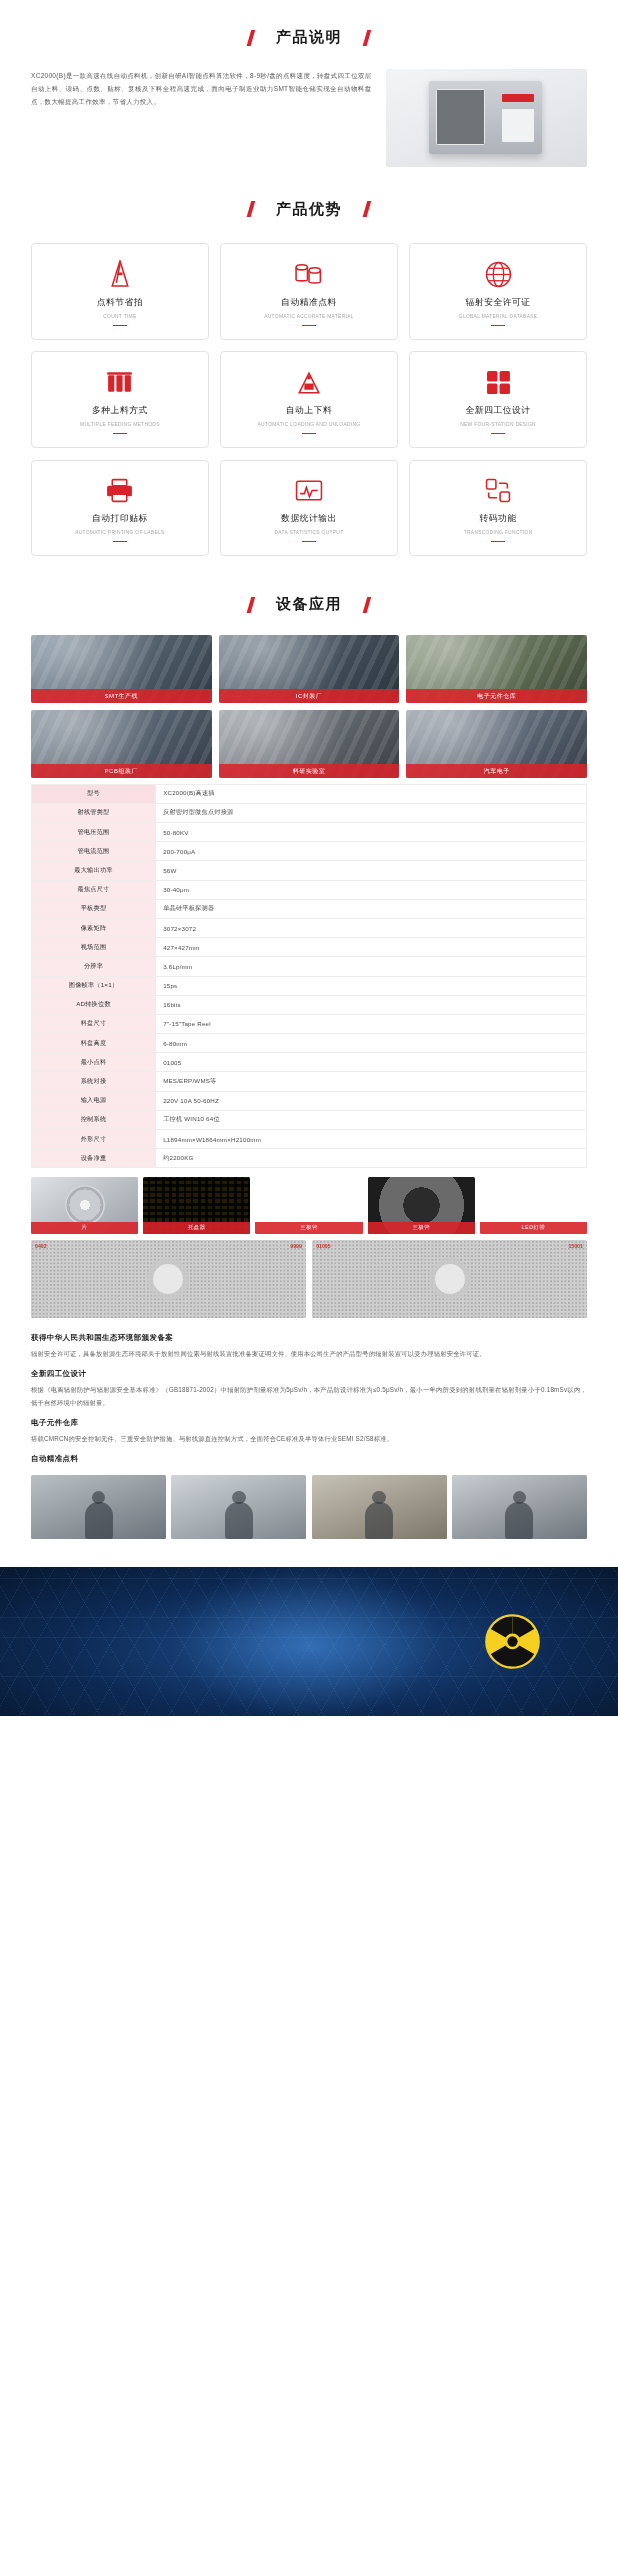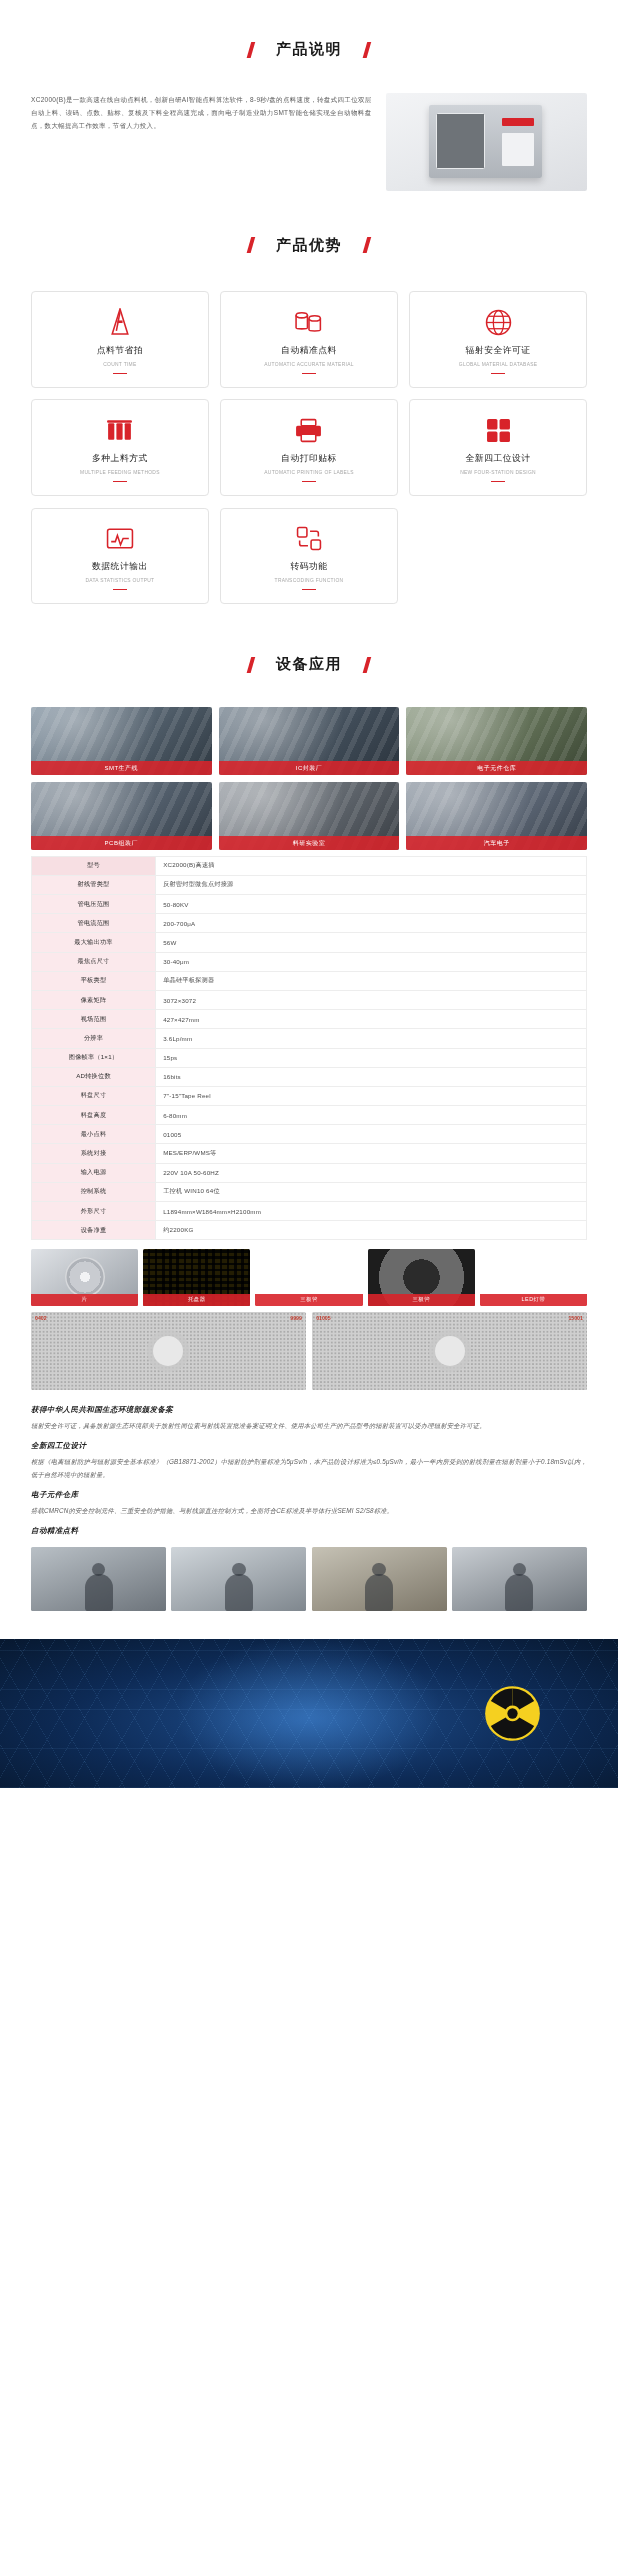--- a/index.html
+++ b/index.html
@@ -11,21 +11,21 @@
     -webkit-font-smoothing: antialiased;
   }
   .page { width: 618px; margin: 0 auto; position: relative; }
 
   
   .sec-head {
     display: flex;
     align-items: center;
     justify-content: center;
     gap: 23px;
-    margin: 16px auto;
+    margin: 4px auto;
     padding: 24px 0 17.5px;
   }
   .sec-head .slash {
     display: inline-block;
     width: 4.1px;
     height: 15.5px;
     background: #d8232a;
     transform: skewX(-16deg);
   }
   .sec-head .slash.s2 { width: 4.1px; }
@@ -276,21 +276,21 @@
     background: #e8e8e8;
     box-shadow: 0 0 0 6.2px rgba(200,200,200,.75);
   }
   .counter-tags {
     position: absolute; top: 3.1px; left: 4.1px; right: 4.1px;
     display: flex; justify-content: space-between;
     font-size: 5.2px; color: #c0392b; font-weight: bold;
   }
 
   
-  .safety { padding: 0 31px 2.1px; font-style: italic; }
+  .safety { padding: 0 31px 2.1px; }
   .safety h4 {
     font-size: 7.5px;
     color: #1f1f1f;
     margin: 8.2px 0 5.2px;
     letter-spacing: 0.4px;
   }
   .safety p {
     font-size: 6.3px;
     line-height: 2.0;
     color: #5c5c5c;
@@ -430,45 +430,57 @@
             <rect x="22" y="10" width="12" height="32" rx="2" fill="#d8232a"></rect>
             <rect x="38" y="10" width="12" height="32" rx="2" fill="#d8232a"></rect>
             <rect x="4" y="4" width="48" height="5" rx="2" fill="#d8232a"></rect>
           </svg>
       </div>
       <div class="adv-title">多种上料方式</div>
       <div class="adv-sub">MULTIPLE FEEDING METHODS</div>
       <div class="adv-rule"></div>
     </div>
 
-
-    <div class="adv-card">
-      <div class="adv-icon">
-        <svg width="29" height="25" viewBox="0 0 56 48">
-            <rect x="14" y="3" width="28" height="12" rx="2" fill="none" stroke="#d8232a" stroke-width="3"></rect>
-            <rect x="4" y="15" width="48" height="20" rx="3" fill="#d8232a"></rect>
-            <rect x="14" y="31" width="28" height="14" rx="2" fill="#fff" stroke="#d8232a" stroke-width="3"></rect>
-          </svg>
-      </div>
-      <div class="adv-title">自动打印贴标</div>
-      <div class="adv-sub">AUTOMATIC PRINTING OF LABELS</div>
+    <div class="adv-card">
+      <div class="adv-icon">
+        <svg width="30" height="25" viewBox="0 0 58 48">
+            <path d="M10 44 L29 6 L48 44 Z" fill="none" stroke="#d8232a" stroke-width="3"></path>
+            <rect x="20" y="26" width="18" height="12" fill="#d8232a"></rect>
+            <circle cx="29" cy="14" r="4" fill="#d8232a"></circle>
+          </svg>
+      </div>
+      <div class="adv-title">自动上下料</div>
+      <div class="adv-sub">AUTOMATIC LOADING AND UNLOADING</div>
       <div class="adv-rule"></div>
     </div>
 
     <div class="adv-card">
       <div class="adv-icon">
         <svg width="25" height="25" viewBox="0 0 48 48">
             <rect x="2" y="2" width="20" height="20" rx="3" fill="#d8232a"></rect>
             <rect x="26" y="2" width="20" height="20" rx="3" fill="#d8232a"></rect>
             <rect x="2" y="26" width="20" height="20" rx="3" fill="#d8232a"></rect>
             <rect x="26" y="26" width="20" height="20" rx="3" fill="#d8232a"></rect>
           </svg>
       </div>
       <div class="adv-title">全新四工位设计</div>
       <div class="adv-sub">NEW FOUR-STATION DESIGN</div>
+      <div class="adv-rule"></div>
+    </div>
+
+    <div class="adv-card">
+      <div class="adv-icon">
+        <svg width="29" height="25" viewBox="0 0 56 48">
+            <rect x="14" y="3" width="28" height="12" rx="2" fill="none" stroke="#d8232a" stroke-width="3"></rect>
+            <rect x="4" y="15" width="48" height="20" rx="3" fill="#d8232a"></rect>
+            <rect x="14" y="31" width="28" height="14" rx="2" fill="#fff" stroke="#d8232a" stroke-width="3"></rect>
+          </svg>
+      </div>
+      <div class="adv-title">自动打印贴标</div>
+      <div class="adv-sub">AUTOMATIC PRINTING OF LABELS</div>
       <div class="adv-rule"></div>
     </div>
 
     <div class="adv-card">
       <div class="adv-icon">
         <svg width="28" height="25" viewBox="0 0 54 48">
             <rect x="3" y="6" width="48" height="36" rx="4" fill="none" stroke="#d8232a" stroke-width="3"></rect>
             <polyline points="10,30 18,30 22,18 28,36 33,24 44,24" fill="none" stroke="#d8232a" stroke-width="3"></polyline>
           </svg>
       </div>

